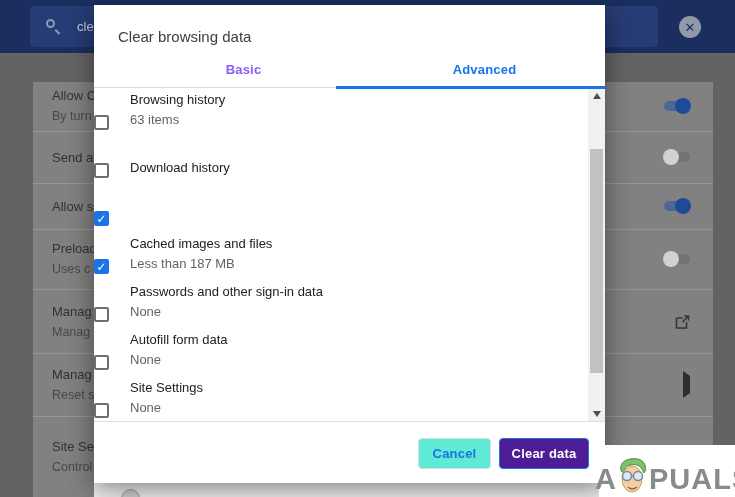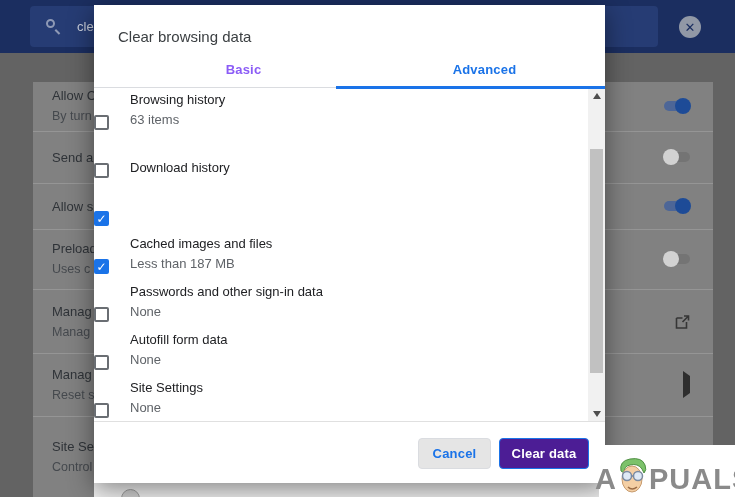--- a/index.html
+++ b/index.html
@@ -57,21 +57,21 @@
   .scrollbar{position:absolute;right:0;top:84px;width:17px;height:332px;background:#f1f1f1;}
   .sb-arrow{position:absolute;left:0;width:17px;height:14px;display:flex;align-items:center;justify-content:center;}
   .sb-arrow.up{top:0;}
   .sb-arrow.down{bottom:0;}
   .tri-up{width:0;height:0;border-left:4px solid transparent;border-right:4px solid transparent;border-bottom:6px solid #4e4e4e;}
   .tri-down{width:0;height:0;border-left:4px solid transparent;border-right:4px solid transparent;border-top:6px solid #4e4e4e;}
   .sb-thumb{position:absolute;left:2px;width:13px;top:60px;height:224px;background:#c1c1c1;}
 
   .dlg-footer{position:absolute;left:0;bottom:0;width:511px;height:62px;border-top:1px solid #e0e0e0;}
   .btn{position:absolute;top:16px;height:31px;border-radius:4px;font-size:13px;font-weight:bold;display:flex;align-items:center;justify-content:center;letter-spacing:.2px;}
-  .btn-cancel{right:114px;width:73px;background:#e5e5e5;border:1px solid #dadce0;color:#1a73e8;text-align:center;}
+  .btn-cancel{right:114px;width:73px;background:#5eead4;border:1px solid #dadce0;color:#1a73e8;text-align:center;}
   .btn-confirm{right:16px;width:90px;background:#4c1d95;border:1px solid #1a73e8;color:#fff;}
 
   
   .wm-box{position:absolute;left:599px;top:445px;width:136px;height:52px;background:#fff;}
   .wm{position:absolute;left:595px;top:455px;width:140px;height:42px;display:flex;align-items:flex-end;z-index:5;}
   .wm-letter{font-size:29px;font-weight:800;color:#8a8a8a;letter-spacing:1px;line-height:36px;}
   .wm-mascot{width:30px;height:42px;margin:0 1px -2px 1px;flex:0 0 auto;}
 </style>
 </head>
 <body>

